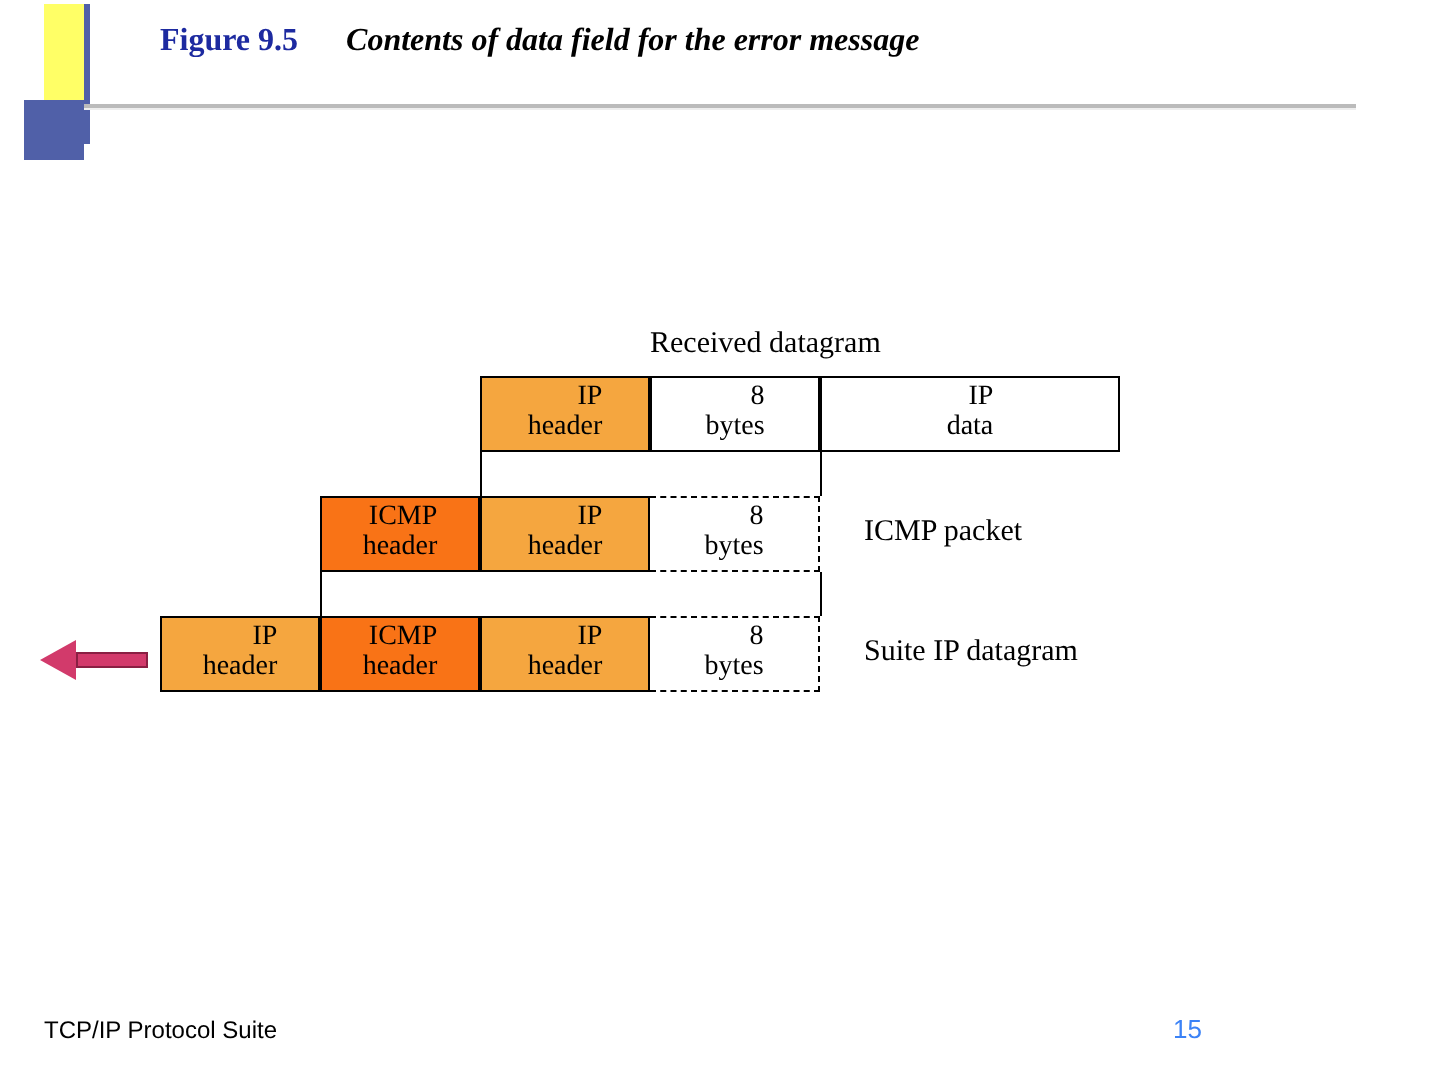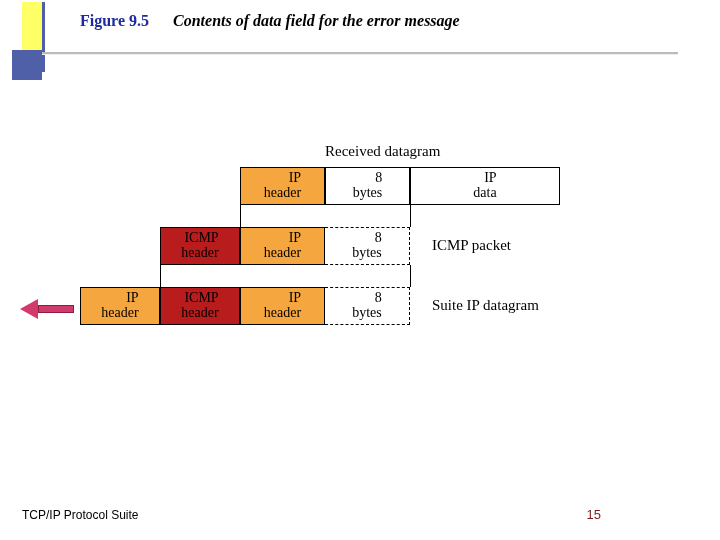--- a/index.html
+++ b/index.html
@@ -4,32 +4,32 @@
 <style>
   html,body{margin:0;padding:0;width:720px;height:540px;background:#fff;font-family:"Times New Roman",Times,serif;color:#000;overflow:hidden}
   .slide{position:relative;width:627px;height:540px}
   .deco-bar{position:absolute;left:22px;top:2px;width:20px;height:70px;background:#ffff66;border-right:3px solid #5060a8}
   .deco-square{position:absolute;left:12px;top:50px;width:30px;height:30px;background:#5060a8}
   .title-line{position:absolute;left:80px;top:12px;font-size:16px}
   .title-line .fig{font-weight:bold;color:#1d2aa0}
   .title-line .desc{font-weight:bold;font-style:italic;color:#000;margin-left:20px}
   .rule{position:absolute;left:42px;top:52px;width:636px;height:0;border-top:2px solid #bbb}
   .rule2{position:absolute;left:42px;top:54px;width:636px;height:0;border-top:1px solid #eee}
-  .diagram{position:absolute;left:80px;top:167px;font-family:Georgia,"Times New Roman",serif;font-size:15px}
+  .diagram{position:absolute;left:80px;top:188px;font-family:Georgia,"Times New Roman",serif;font-size:15px}
   .row{position:relative;height:40px}
   .cell{position:absolute;top:0;height:38px;box-sizing:border-box;display:flex;align-items:center;justify-content:center;text-align:right;line-height:1.05;font-size:14px}
   .cell.bordered{border:1px solid #000}
   .cell.dashed{border:1px dashed #000;border-left:none}
   .orange{background:#f5a63f}
-  .yellow{background:#b91c1c}
+  .yellow{background:#f97316}
   .white{background:#fff}
   .label{position:absolute;font-size:15px;white-space:nowrap}
   .connector{position:absolute;background:#000}
   .footer-left{position:absolute;left:22px;bottom:18px;font-family:Liberation Sans, sans-serif;font-size:12px;color:#000000}
-  .footer-right{position:absolute;right:26px;bottom:18px;font-family:Arial,Helvetica,sans-serif;font-size:13px;color:#7f1d1d}
+  .footer-right{position:absolute;right:26px;bottom:18px;font-family:Arial,Helvetica,sans-serif;font-size:13px;color:#3b82f6}
   .arrow{position:absolute;left:8px;top:18px}
   .arrow .shaft{position:absolute;left:18px;top:0;width:34px;height:6px;background:#d23a6b;border:1px solid #8a1f43}
   .arrow .head{position:absolute;left:0;top:-6px;width:0;height:0;border-top:10px solid transparent;border-bottom:10px solid transparent;border-right:18px solid #d23a6b}
 </style>
 </head>
 <body>
 
 <div class="slide">
 
   <div class="deco-bar"></div>

